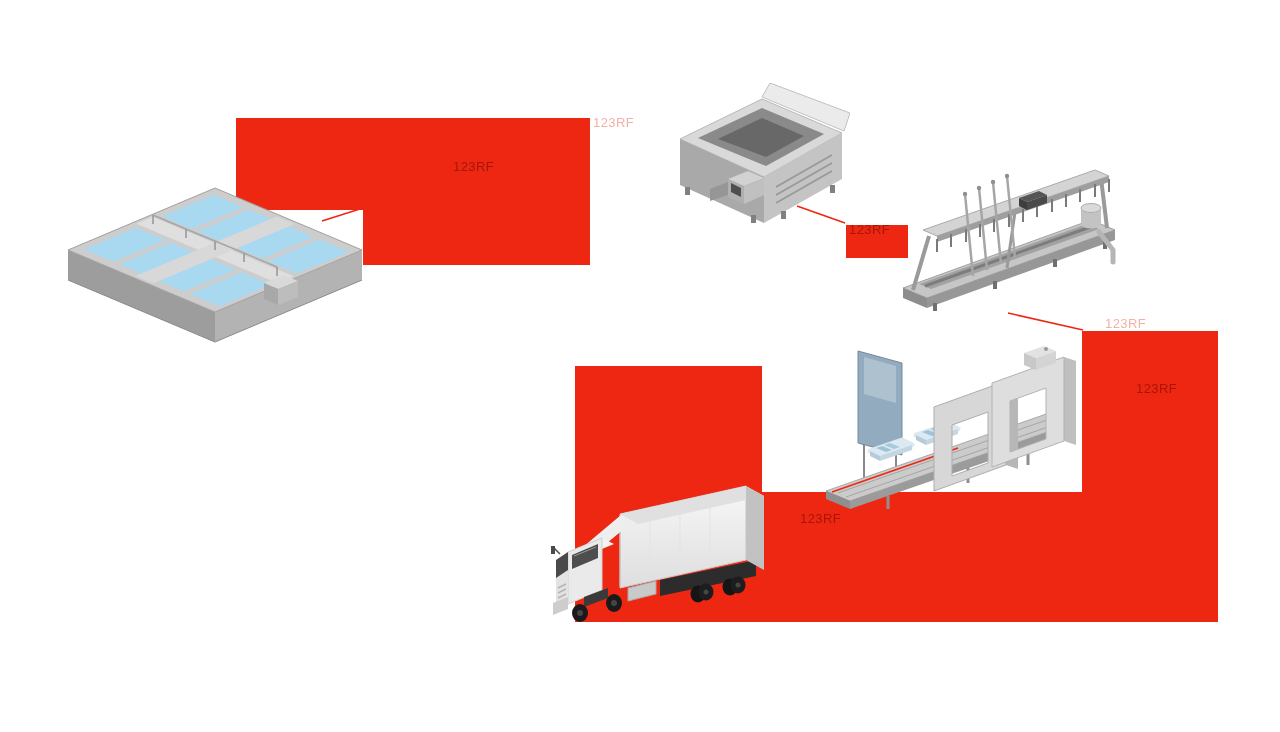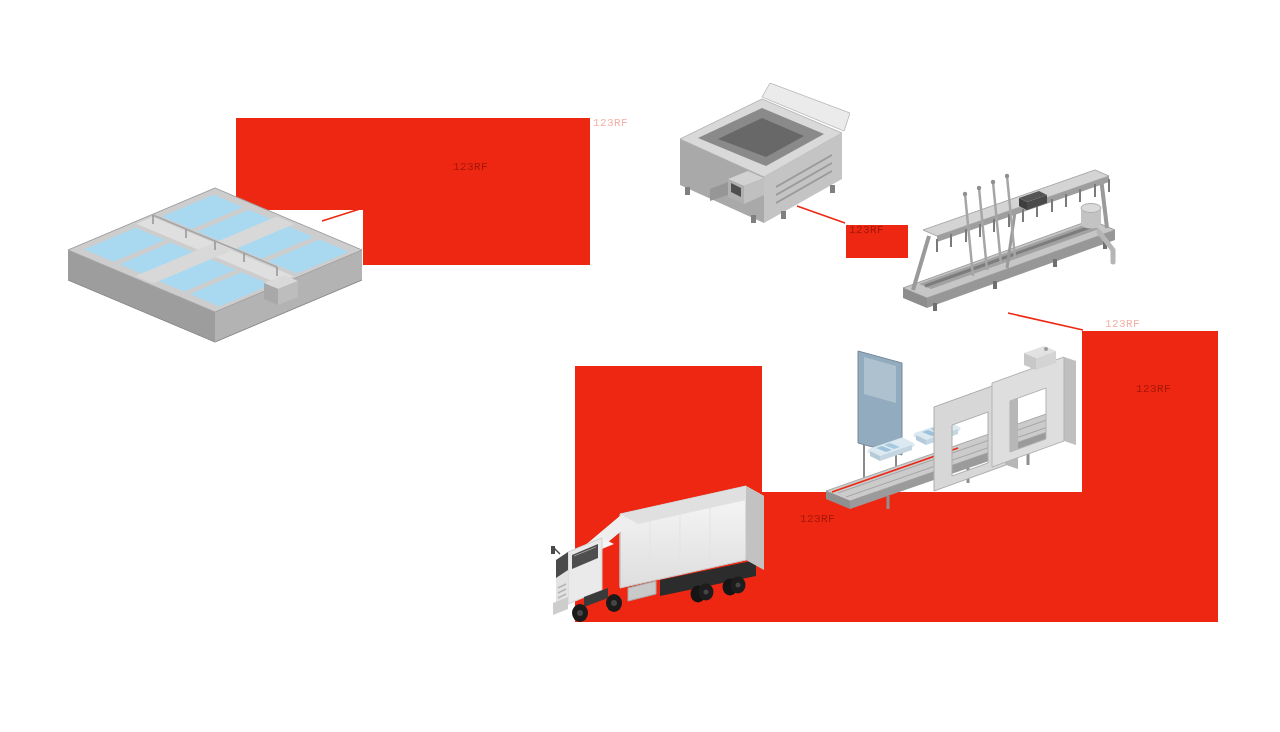--- a/index.html
+++ b/index.html
@@ -7,22 +7,22 @@
     position:relative;width:1280px;height:732px;background:#ffffff;overflow:hidden;
     font-family:"Liberation Sans",sans-serif;
   }
   .layer{position:absolute;left:0;top:0;}
   .node{position:absolute;}
   .red{fill:var(--flow-red,#ee2712);}
   .red-line{stroke:var(--flow-red,#ee2712);stroke-width:1.6;fill:none;}
   .wcell{fill:var(--water-blue,#a8d9f1);}
   .bluepanel{fill:var(--panel-blue,#93abbe);}
   .wm{
-    position:absolute;font-size:11px;line-height:8px;letter-spacing:.4px;
-    font-family:Liberation Mono, monospace;user-select:none;white-space:nowrap;
+    position:absolute;font-size:13px;line-height:8px;letter-spacing:.4px;
+    font-family:Liberation Sans, sans-serif;user-select:none;white-space:nowrap;
   }
   .wm-light{color:#f3b0a6;}
   .wm-dark{color:#a61708;}
 </style>
 </head>
 <body>
 
 <div id="canvas">
 
   <svg class="layer" width="1280" height="732" viewBox="0 0 1280 732">

